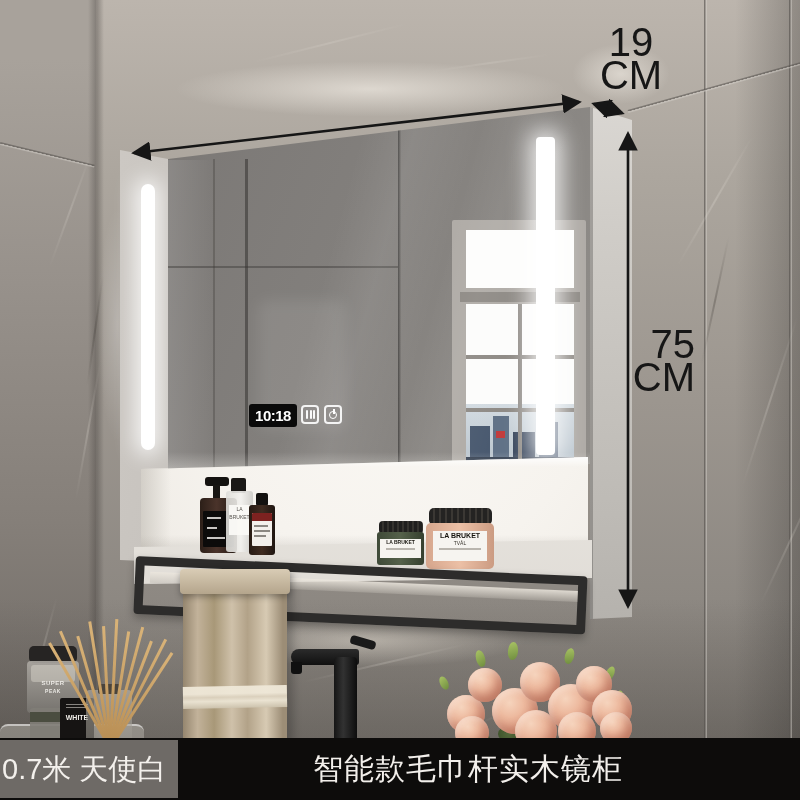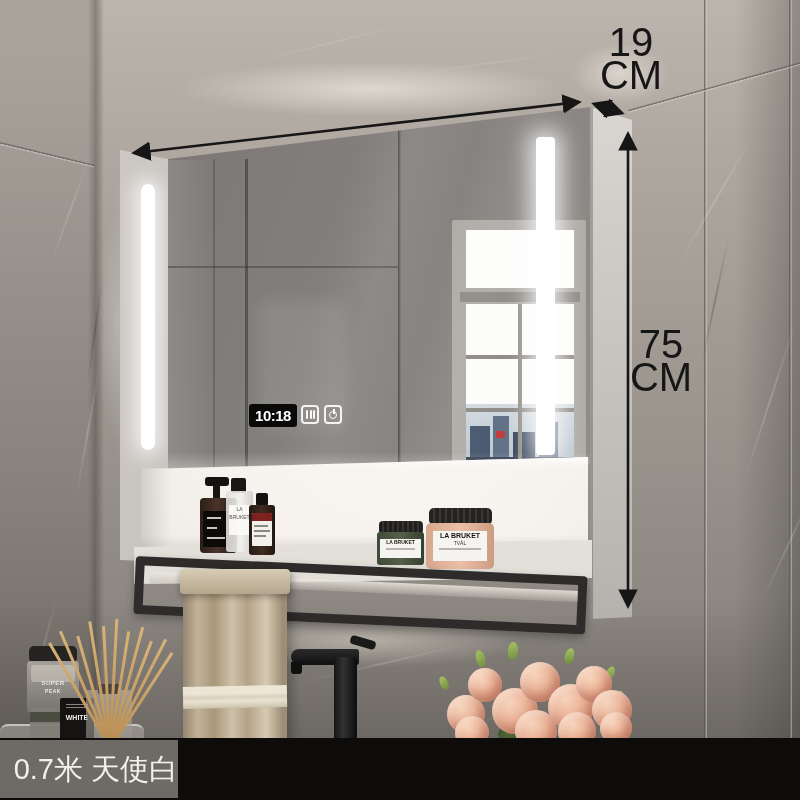--- a/index.html
+++ b/index.html
@@ -117,21 +117,21 @@
   .jar-pink-body{left:426px;top:523px;width:68px;height:46px;border-radius:5px;
     background:linear-gradient(90deg,#d6a68d,#ecc0a6 50%,#cb9b82);}
   .jar-pink-label{left:433px;top:531px;width:54px;height:30px;font-size:7px;font-weight:bold;line-height:10px;}
   .jar-sub{display:block;font-size:5px;font-weight:normal;line-height:5px;color:#3a362f;}
   .jar-tiny-line{height:1.5px;background:#b9b5ae;margin:2px 6px 0 6px;}
 
   
   .dim-label{color:#161616;font-size:40px;line-height:33px;text-align:center;white-space:nowrap;}
   #dim-width{left:266px;top:72px;width:130px;}
   #dim-depth{left:595px;top:26px;width:72px;}
-  #dim-height{left:627px;top:328px;width:68px;}
+  #dim-height{left:627px;top:328px;width:68px;text-align:right;}
   svg.dims{left:0;top:0;width:800px;height:800px;}
 
   
   .towel-main{left:183px;top:572px;width:104px;height:175px;border-radius:3px 3px 9px 9px;
     background:linear-gradient(90deg,#95866f 0%,#c2b29a 14%,#a89878 30%,#cfc1aa 47%,#b2a288 62%,#d7cab3 80%,#9c8d76 96%);
     box-shadow:6px 0 10px rgba(0,0,0,.22);}
   .towel-stripe{left:183px;top:686px;width:104px;height:22px;transform:rotate(-1.2deg);
     background:linear-gradient(180deg,#efe8d8 0 34%,#dcd2bf 50%,#ece5d4 68%,#cdc3ae 100%);opacity:.95;}
   .towel-fold{left:180px;top:569px;width:110px;height:25px;border-radius:4px;
     background:linear-gradient(180deg,#d9ccb5,#b4a58c);box-shadow:0 3px 6px rgba(0,0,0,.3);}
@@ -162,21 +162,21 @@
   .wbox-text{left:0;top:16px;width:34px;text-align:center;color:#f0ede8;font-size:7px;font-weight:bold;}
   .vessel{left:86px;top:690px;width:46px;height:52px;border-radius:4px;
     background:linear-gradient(180deg,rgba(196,192,184,.55),rgba(150,146,138,.6));}
   .vessel-neck{left:98px;top:684px;width:22px;height:10px;background:#4a443c;border-radius:2px;}
   .stickbox{left:90px;top:598px;width:40px;height:142px;}
   .stick{bottom:0;width:2.5px;background:linear-gradient(#d9b378,#b98f55);transform-origin:bottom center;}
 
   
   .footer{left:0;top:738px;width:800px;height:62px;background:#0d0c0b;}
   .variant{left:0;top:2px;width:178px;height:58px;background:#6e6a66;color:#f3f0ec;
-    font-size:29px;line-height:58px;padding-left:2px;white-space:nowrap;overflow:hidden;text-align:right;}
+    font-size:29px;line-height:58px;padding-left:2px;white-space:nowrap;overflow:hidden;}
   .title{left:178px;top:2px;width:580px;height:58px;color:#f2efeb;font-size:30px;
     line-height:58px;text-align:center;letter-spacing:1px;white-space:nowrap;}
 </style>
 </head>
 <body>
 
 <div id="stage">
 
   <div class="wall-main"></div>
   <div class="wall-left"></div>
@@ -366,15 +366,16 @@
     <span style="position:static;display:block;">19</span>
     <span style="position:static;display:block;">CM</span>
   </div>
   <div class="dim-label" id="dim-height">
     <span style="position:static;display:block;">75</span>
     <span style="position:static;display:block;">CM</span>
   </div>
 
   <div class="footer">
     <div class="variant">0.7米 天使白</div>
+    <div class="title">智能款毛巾杆实木镜柜</div>
   </div>
 
 </div>
 
 </body></html>

